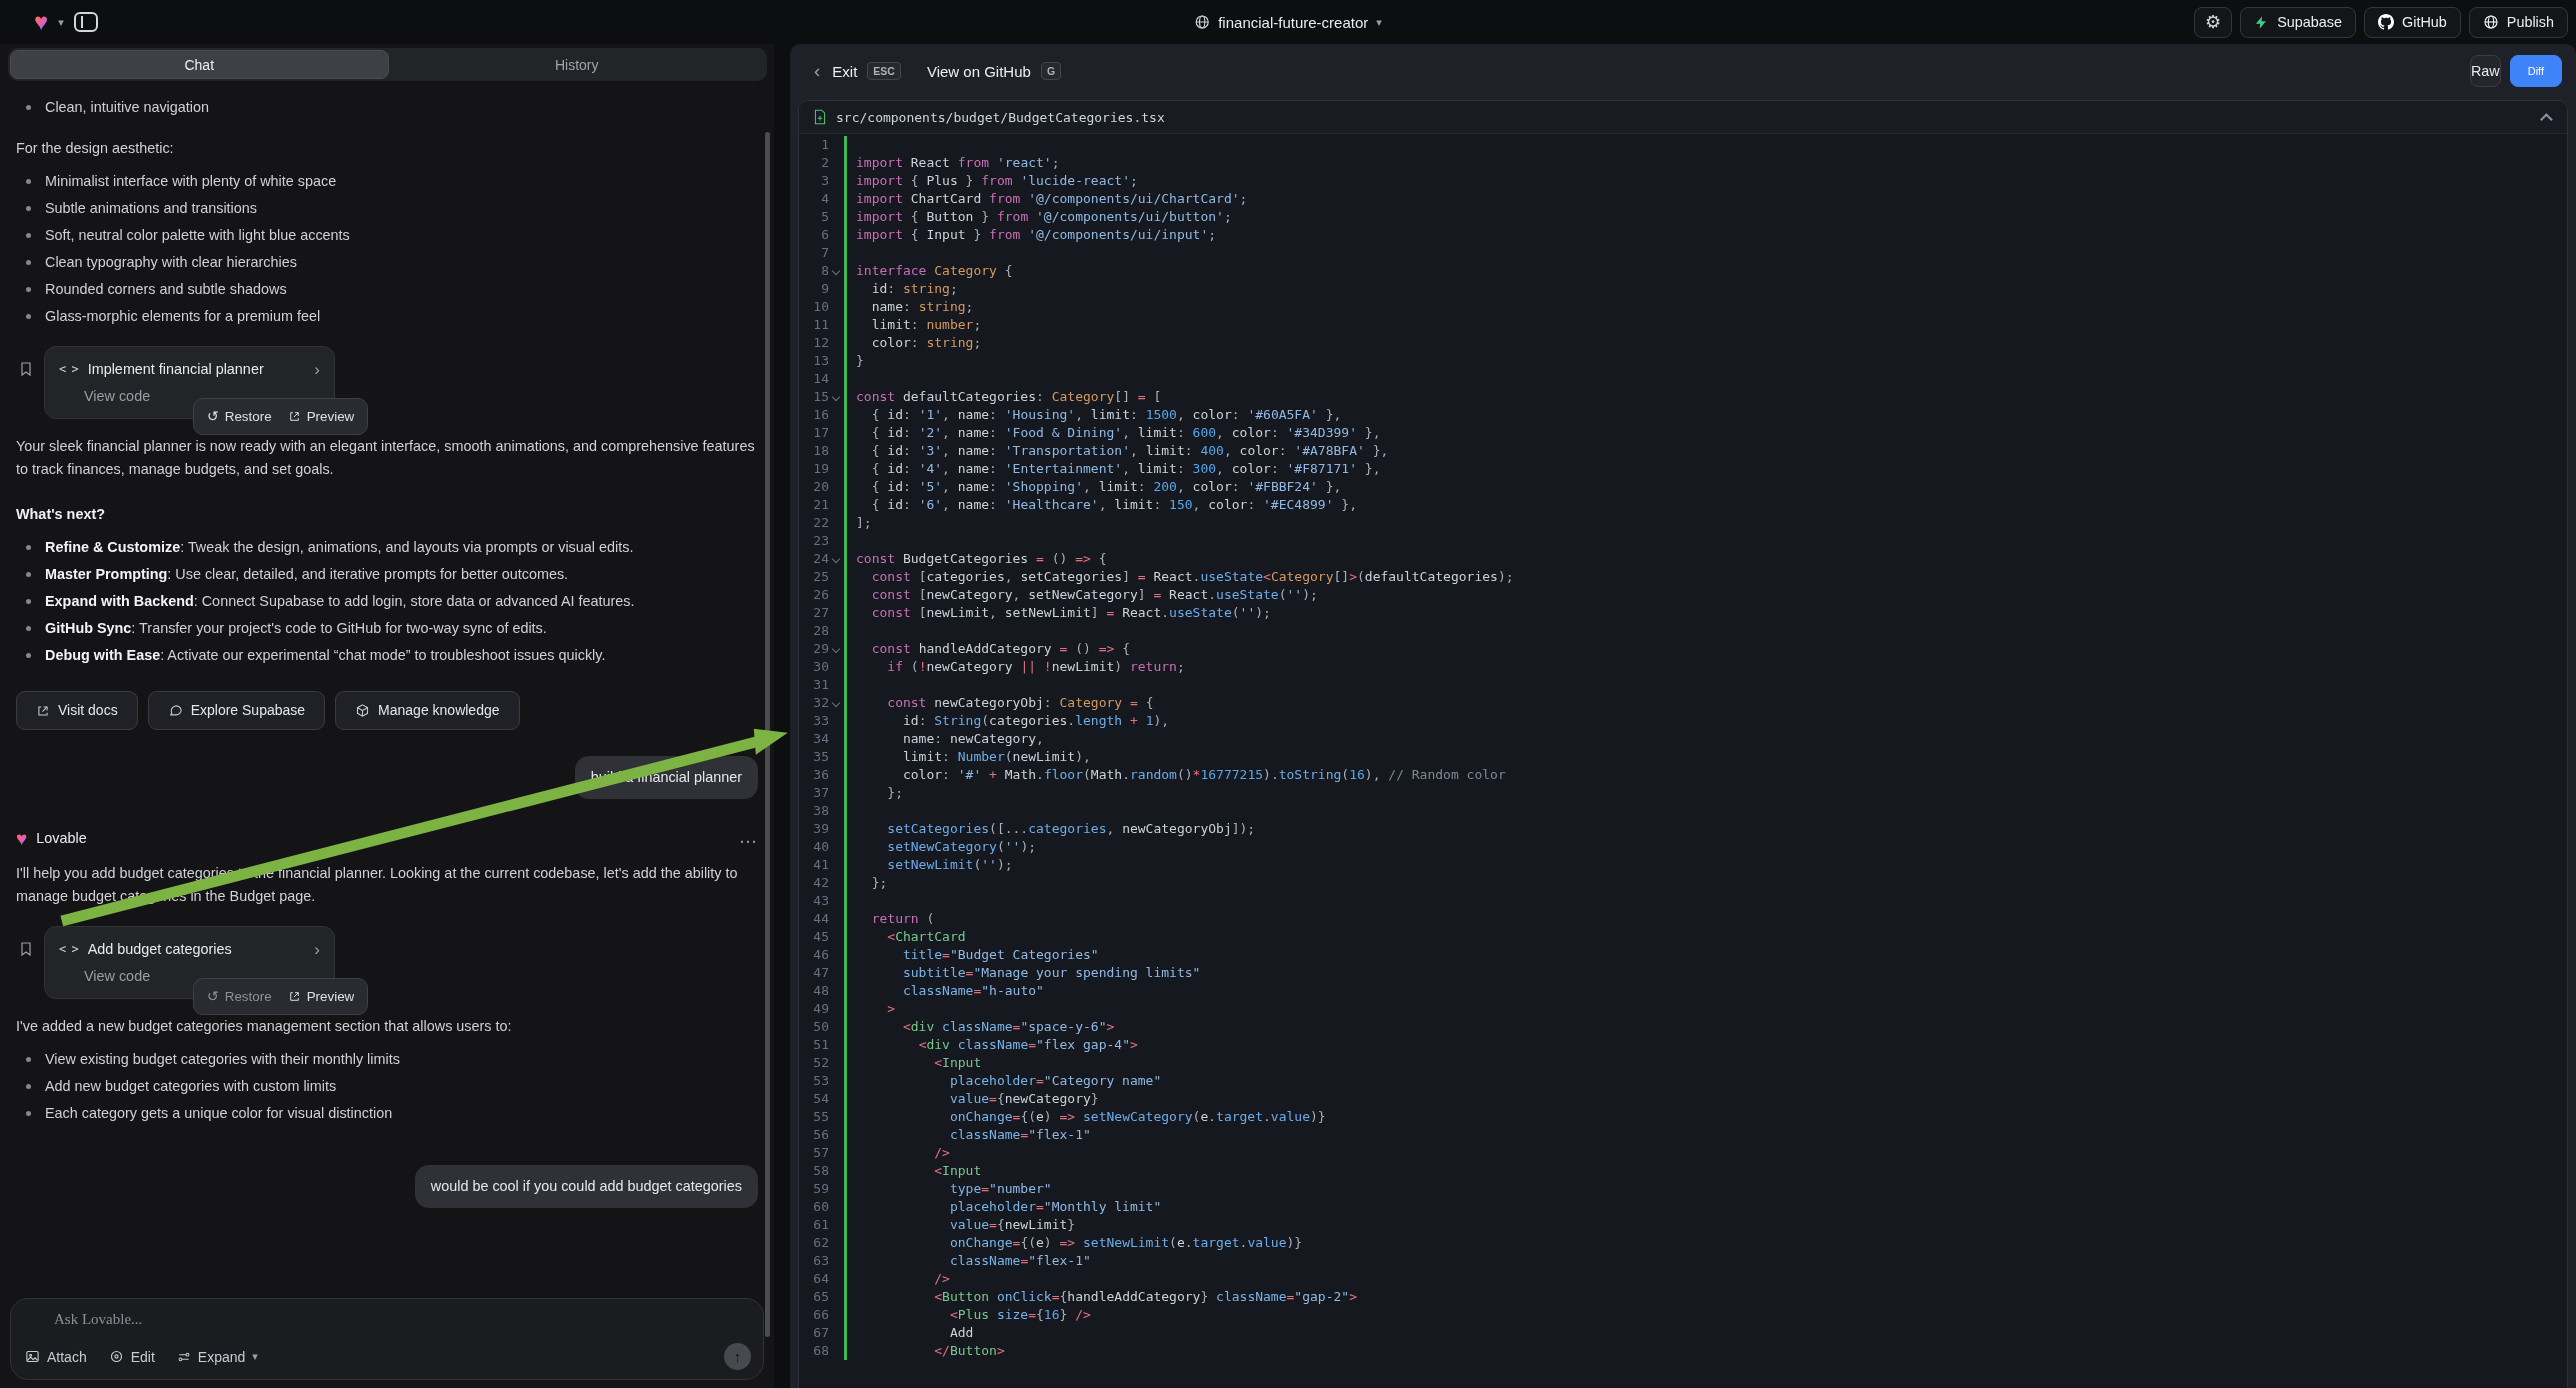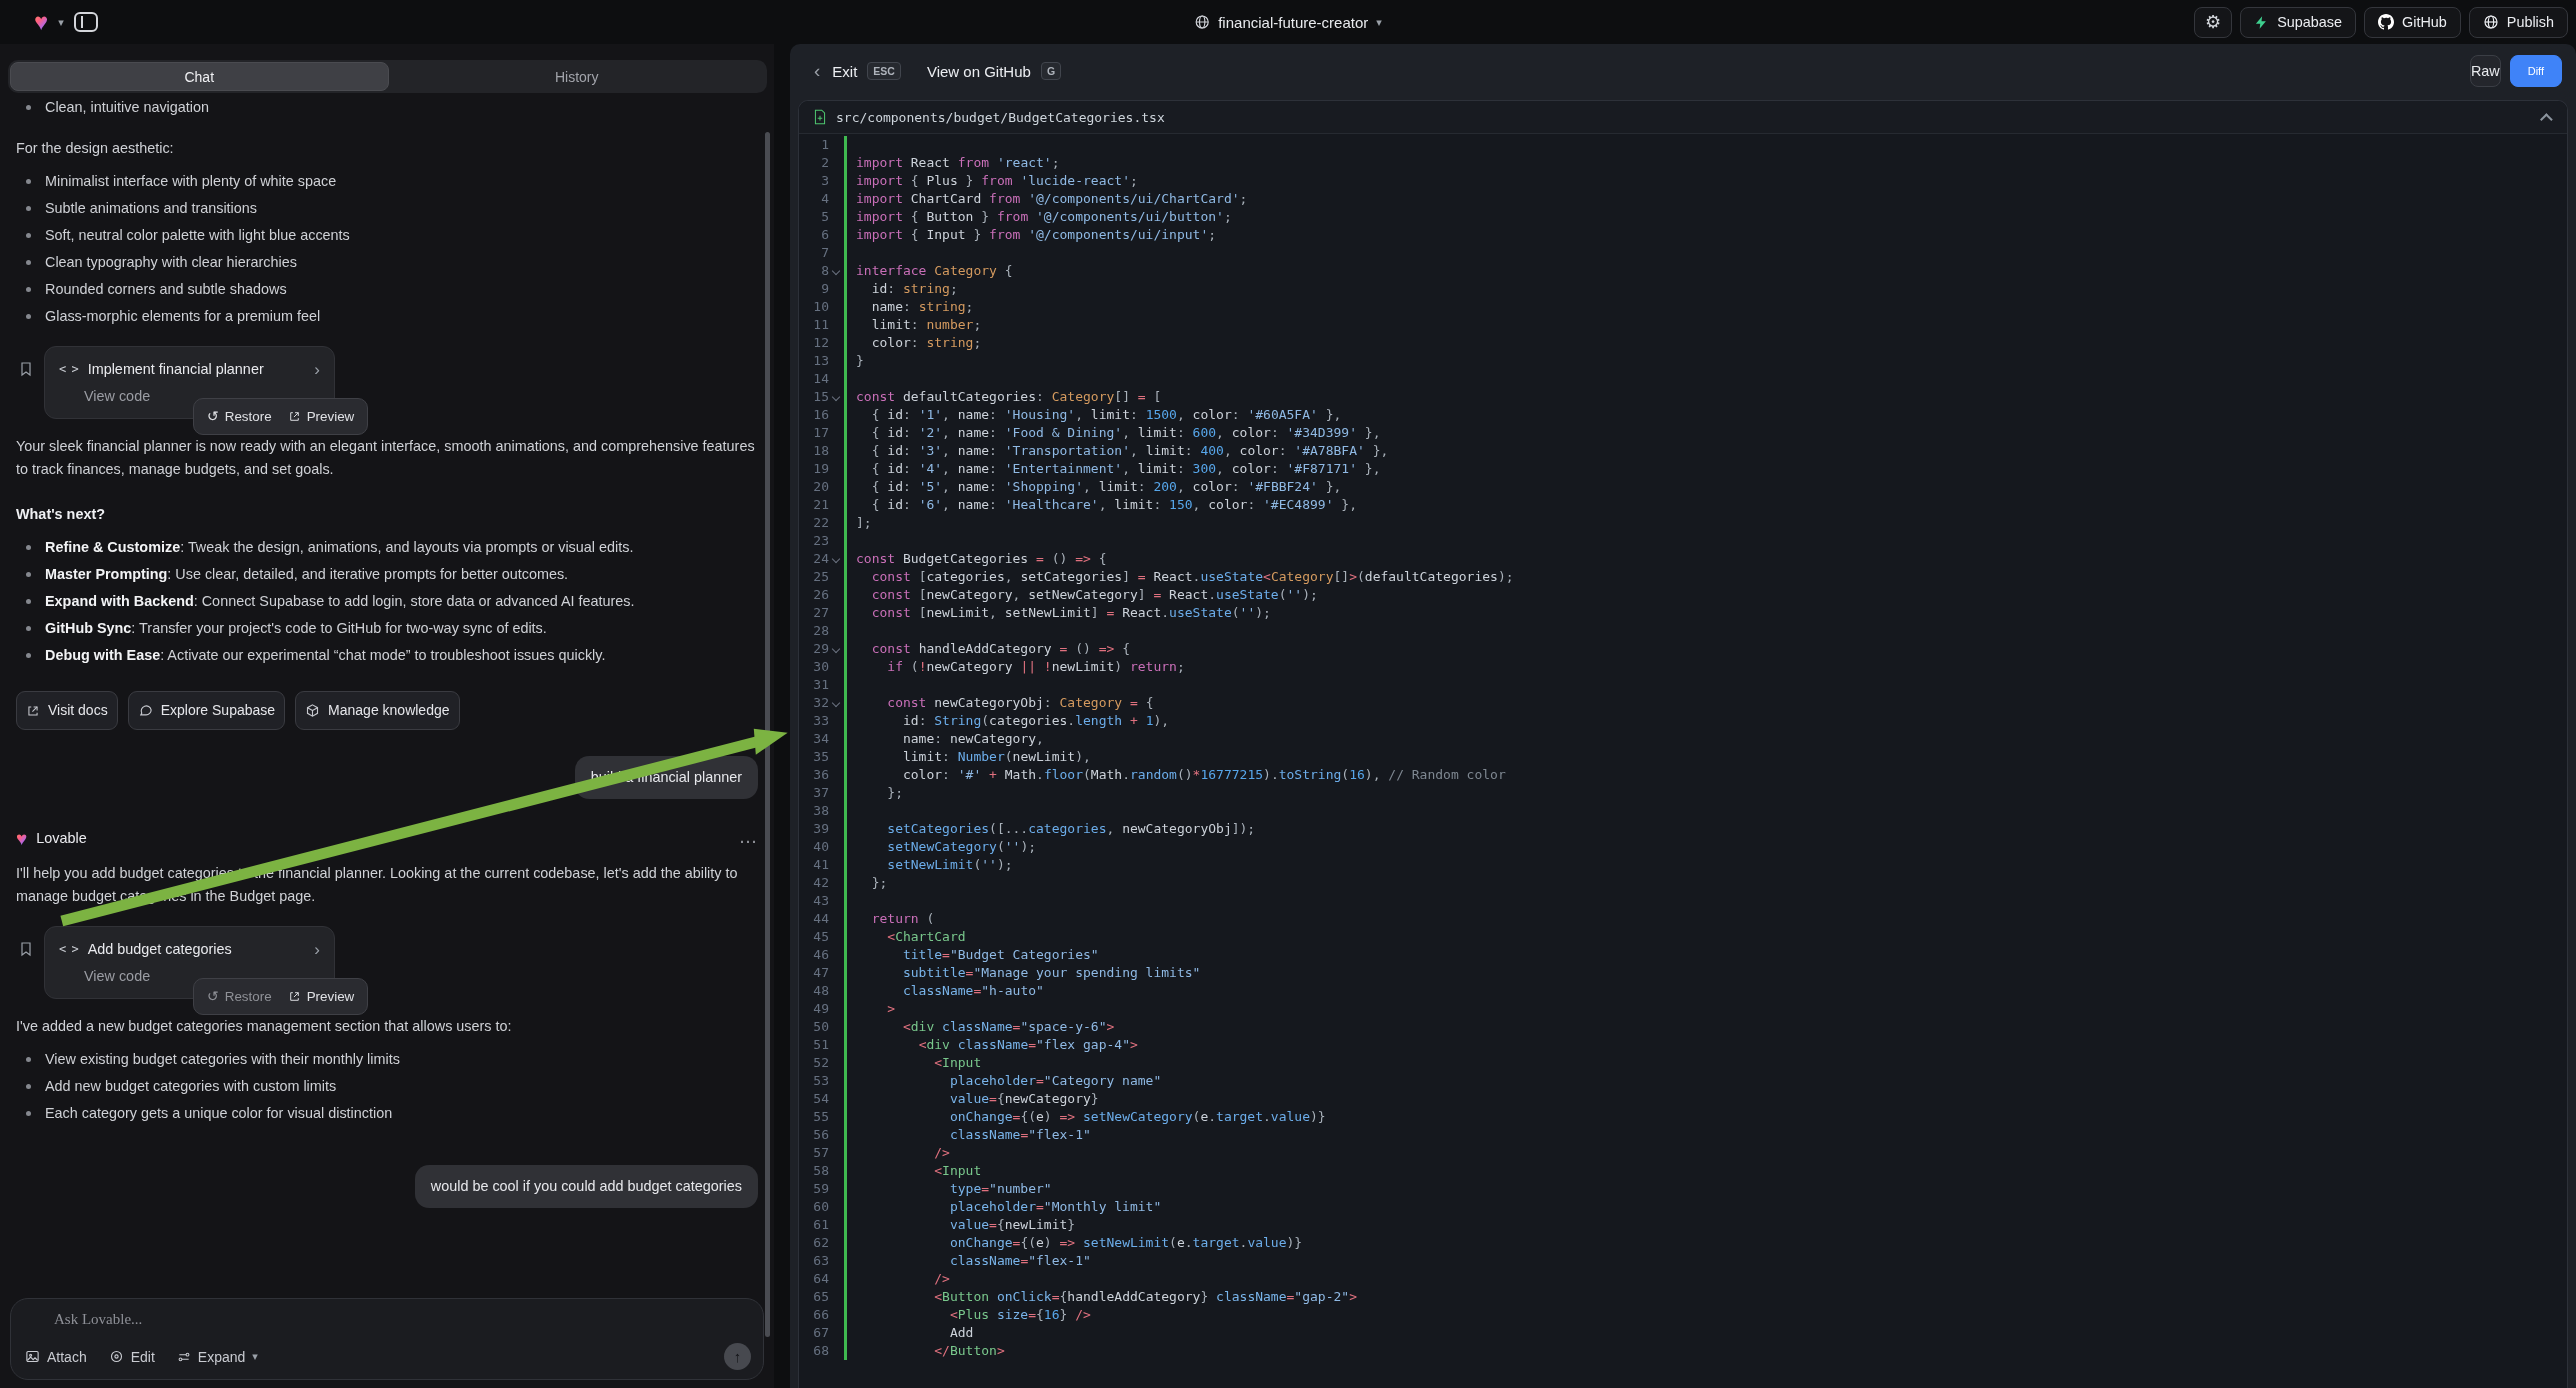--- a/index.html
+++ b/index.html
@@ -18,21 +18,21 @@
   .tb-center { position:absolute; left:50%; top:0; transform:translateX(-50%); height:44px;
                display:flex; align-items:center; gap:8px; color:#e8eaee; font-size:15px; cursor:pointer; }
   .tb-center svg { stroke:#cfd2d8; }
   .tb-right { position:absolute; right:8px; top:0; height:44px; display:flex; align-items:center; gap:8px; }
   .tb-btn { display:flex; align-items:center; gap:8px; height:31px; padding:0 13px; border:1px solid #34363c;
             border-radius:8px; background:#141518; color:#eceef2; font-size:14.4px; cursor:pointer; }
   .gear-btn { padding:0 10px; font-size:18px; color:#d2d5da; }
 
   
   .chat-panel { position:absolute; left:0; top:44px; width:774px; bottom:0; background:#141417; }
-  .tabbar { position:absolute; left:8px; right:7px; top:16px; height:33px; background:#232428;
+  .tabbar { position:absolute; left:8px; right:7px; top:4px; height:33px; background:#232428;
             border-radius:10px; display:flex; padding:2px; }
   .tab { flex:1; display:flex; align-items:center; justify-content:center; font-size:14px; border-radius:8px;
          color:#a2a4ab; cursor:pointer; }
   .tab.active { background:#3f4045; color:#f0f0f3; border:1px solid #4a4b50; }
 
   .chat-scroll { position:absolute; left:0; right:0; top:42px; bottom:96px; padding:6px 16px 0 16px;
                  overflow:hidden; color:#cfd1d6; font-size:14.4px; line-height:23px; }
   .chat-scrollbar { position:absolute; left:765px; top:88px; width:5px; height:1205px; background:#4a4c52;
                     border-radius:3px; }
 
@@ -56,21 +56,21 @@
                   background:#2a2b30; border:1px solid #3f4046; border-radius:10px; padding:6px 13px;
                   font-size:13.4px; color:#dfe0e4; white-space:nowrap; }
   .pill-item { display:flex; align-items:center; gap:6px; cursor:pointer; }
   .pill-item.dim { color:#8f9197; }
   .restore-ico { font-size:14px; }
 
   .clear-pill { margin-top:16px; }
 
   .chips { display:flex; gap:10px; margin-top:24px; }
   .chip { display:flex; align-items:center; gap:8px; background:#202126; border:1px solid #3a3b41;
-          border-radius:9px; padding:7px 9px; font-size:14px; color:#e6e7eb; cursor:pointer; }
+          border-radius:9px; padding:7px 19px; font-size:14px; color:#e6e7eb; cursor:pointer; }
   .chip svg { stroke:#c7c9cf; }
 
   .bubble-row { display:flex; justify-content:flex-end; margin-top:26px; }
   .bubble { background:#303136; border-radius:14px; padding:10px 16px; color:#e7e8ec; max-width:538px; }
 
   .assist-head { display:flex; align-items:center; gap:9px; margin-top:28px; }
   .assist-heart { font-size:19px; }
   .assist-name { color:#ececf0; }
   .assist-more { margin-left:auto; color:#8b8d94; letter-spacing:2px; font-weight:bold; cursor:pointer; }
 

